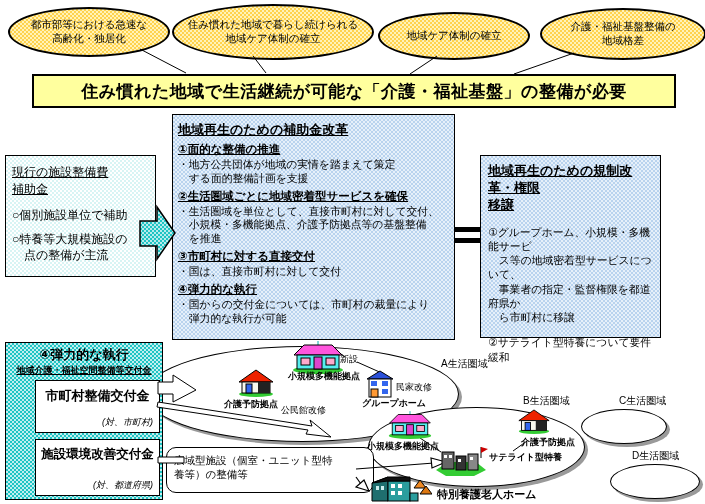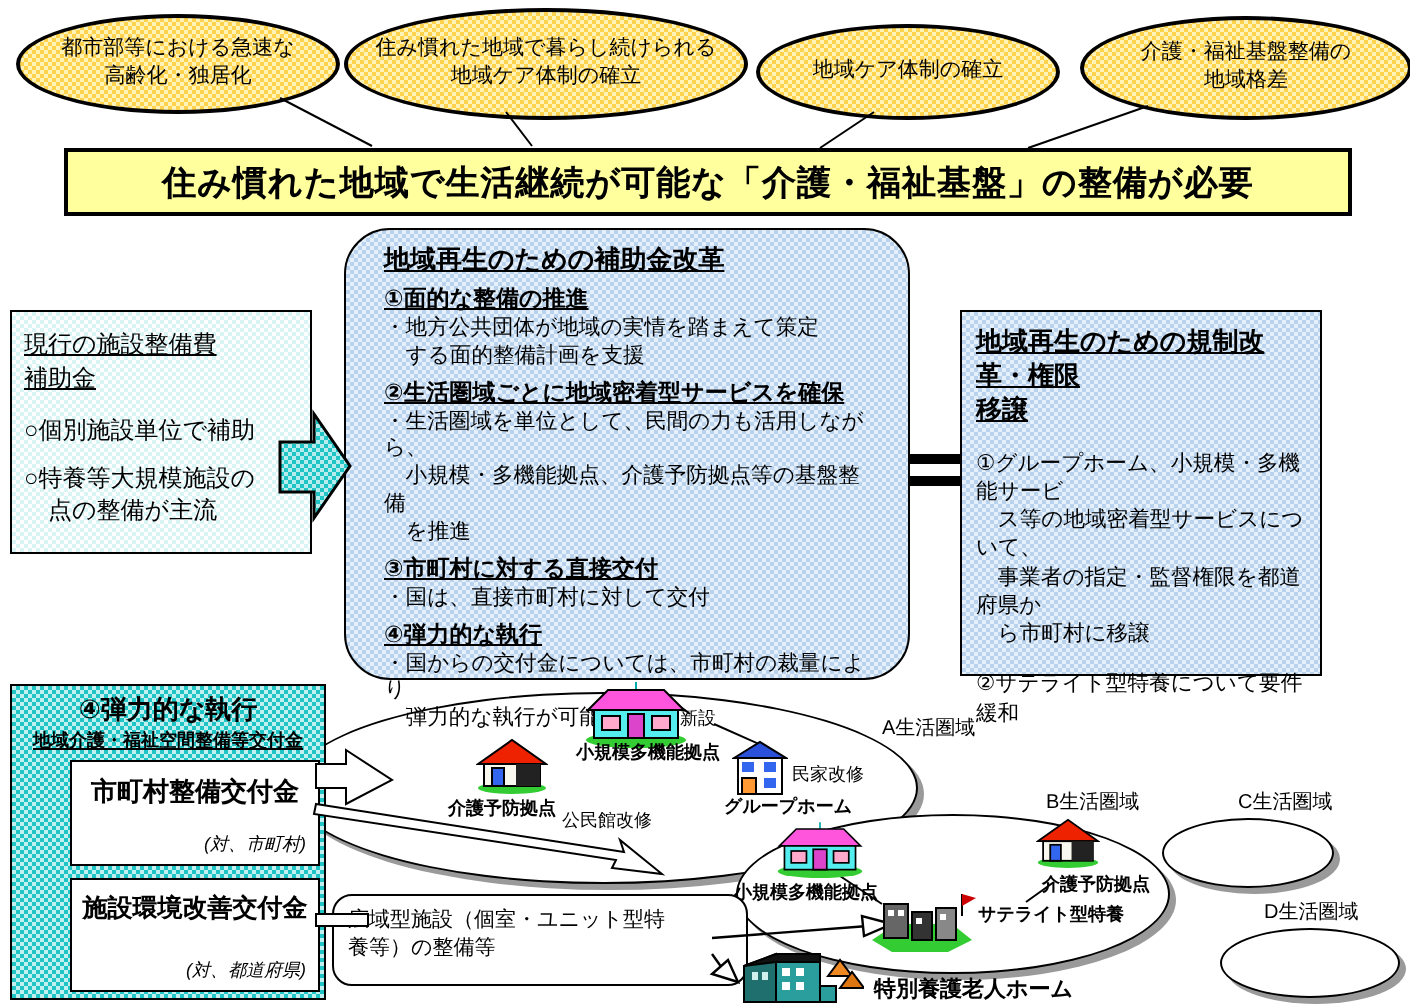--- a/index.html
+++ b/index.html
@@ -67,30 +67,30 @@
     </div>
 
   <div class="panel dither-paleteal abs" style="left:5px;top:155px;width:151px;height:122px;padding:8px 6px;box-sizing:border-box;">
     <div class="cur-title pre">現行の施設整備費
 補助金</div>
     <div class="cur-item pre">○個別施設単位で補助</div>
     <div class="cur-item pre">○特養等大規模施設の
 　点の整備が主流</div>
   </div>
 
-  <div class="panel dither-blue abs" style="left:172px;top:114px;width:283px;height:226px;padding:6px 19px;box-sizing:border-box;border-radius:23px;">
+  <div class="panel dither-blue abs" style="left:172px;top:114px;width:283px;height:226px;padding:6px 5px;box-sizing:border-box;">
     <div class="reform-title">地域再生のための補助金改革</div>
     <div>
       <div class="sec-head">①面的な整備の推進</div>
       <div class="sec-body pre">・地方公共団体が地域の実情を踏まえて策定
 　する面的整備計画を支援</div>
     </div>
     <div>
       <div class="sec-head">②生活圏域ごとに地域密着型サービスを確保</div>
-      <div class="sec-body pre">・生活圏域を単位として、民間の力も活用しながら、
+      <div class="sec-body pre">・生活圏域を単位として、直接市町村に対して交付、
 　小規模・多機能拠点、介護予防拠点等の基盤整備
 　を推進</div>
     </div>
     <div>
       <div class="sec-head">③市町村に対する直接交付</div>
       <div class="sec-body pre">・国は、直接市町村に対して交付</div>
     </div>
     <div>
       <div class="sec-head">④弾力的な執行</div>
       <div class="sec-body pre">・国からの交付金については、市町村の裁量により

